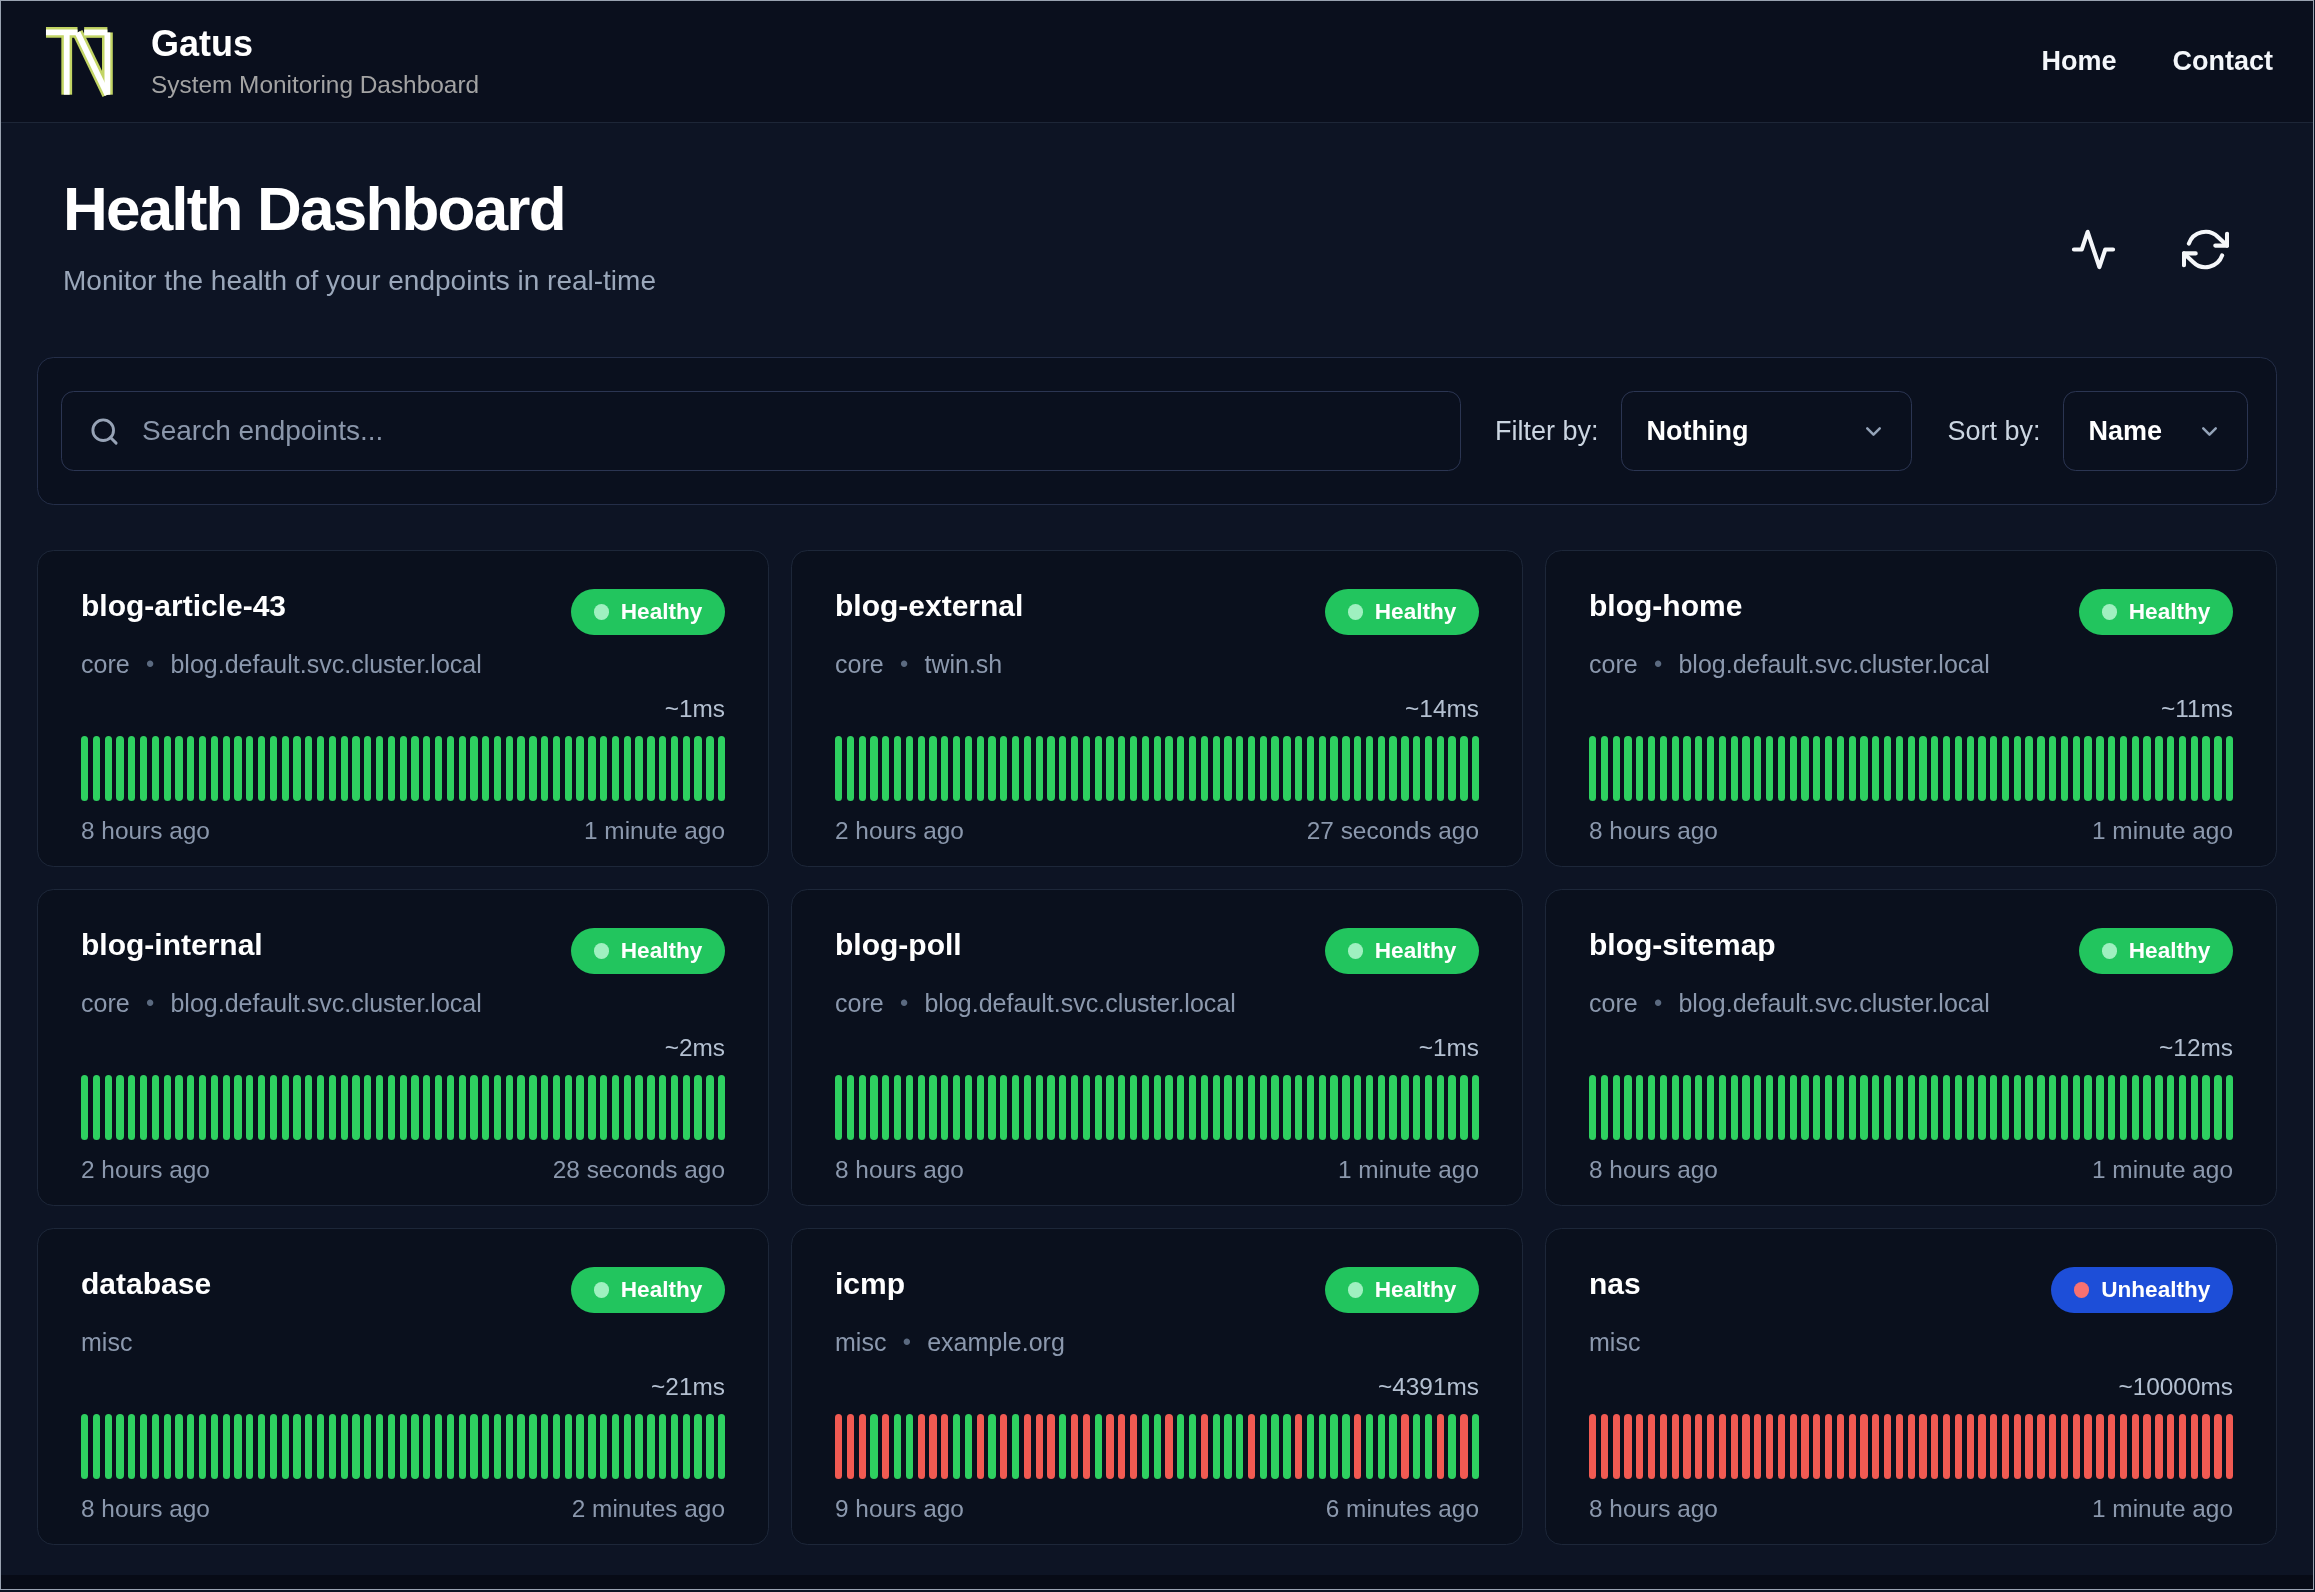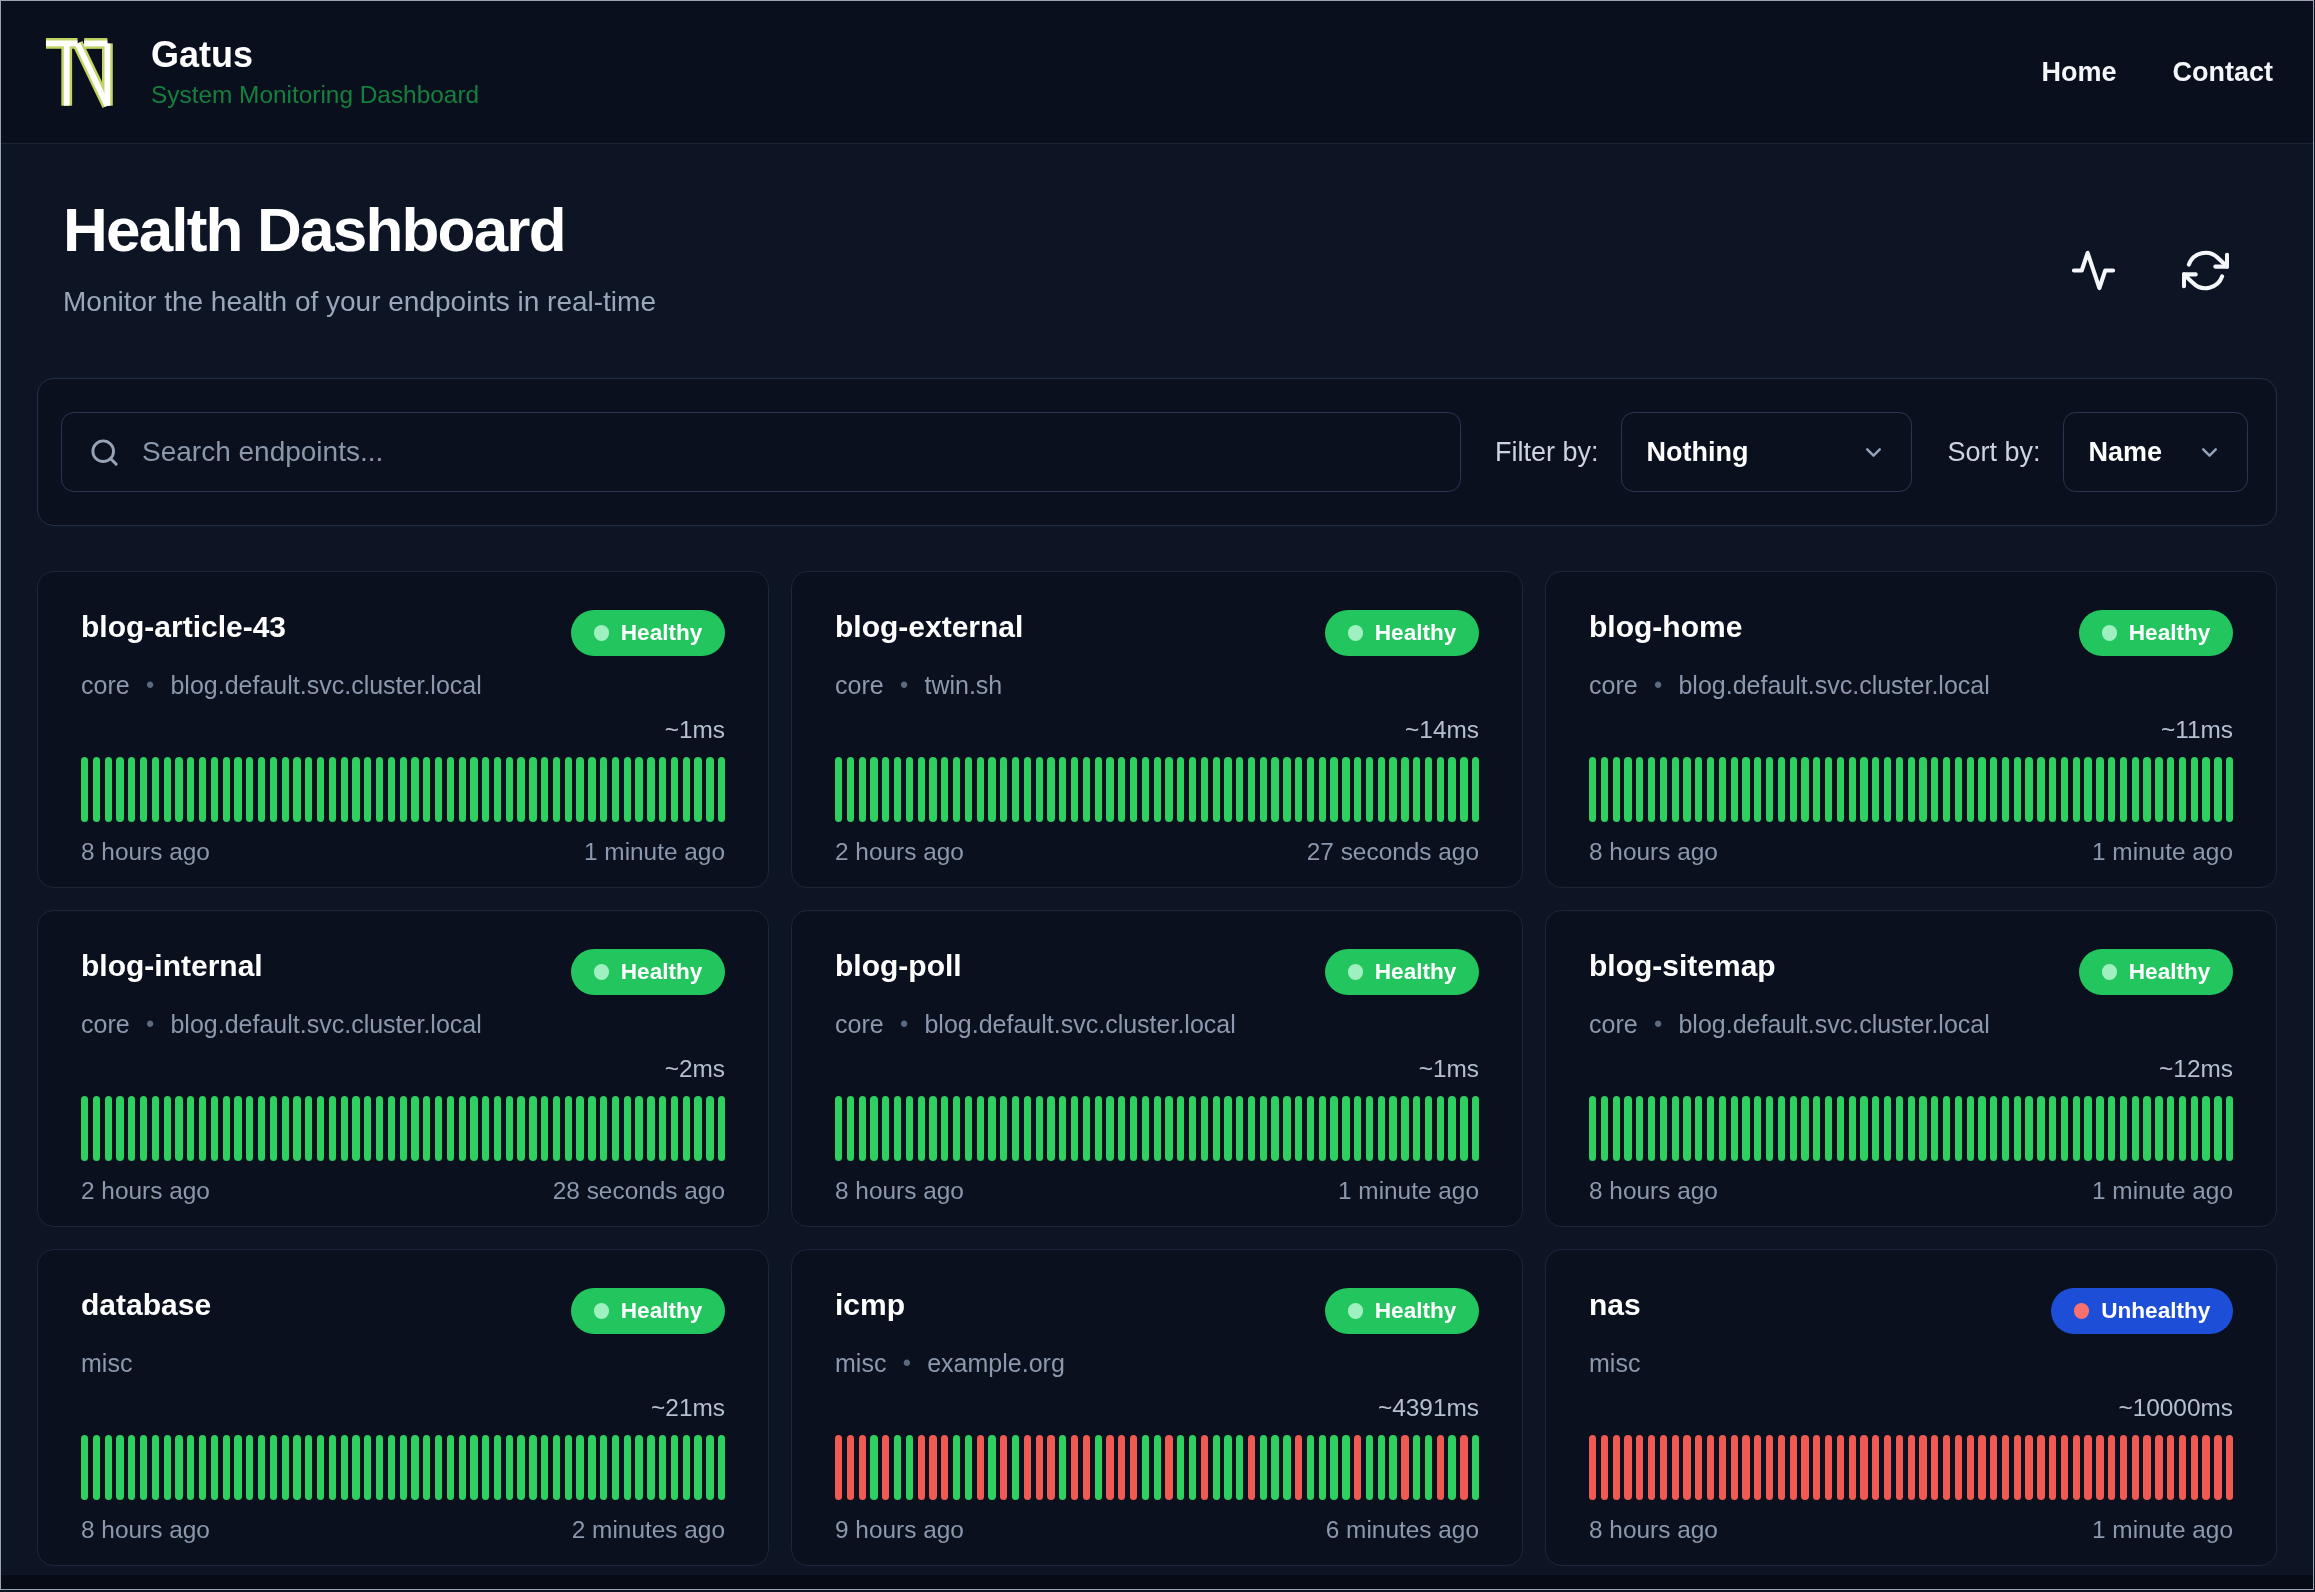--- a/index.html
+++ b/index.html
@@ -8,27 +8,27 @@
     border:1.8px solid #99a2b0;
     background:#0d1424;
     font-family:"Liberation Sans","DejaVu Sans",sans-serif;
     color:#eef2f8;
     position:relative;
     overflow:hidden;
     box-sizing:content-box;
   }
   
   .site-header{
-    height:143px;display:flex;align-items:center;
+    height:122px;display:flex;align-items:center;
     padding:0 40px;background:#0a0f1d;border-bottom:0.9px solid #1d2637;
     box-sizing:border-box;
   }
   .logo{width:83px;height:83px;margin-right:27px;flex:0 0 auto;}
   .brand-name{font-size:36px;font-weight:700;color:#ffffff;line-height:1.1;}
-  .brand-sub{font-size:24.4px;color:#15803d;margin-top:7.2px;}
+  .brand-sub{font-size:24.4px;color:#a3a3a3;margin-top:7.2px;}
   .top-nav{margin-left:auto;display:flex;gap:56px;}
   .top-nav a{color:#f4f6fa;font-size:27px;font-weight:600;text-decoration:none;cursor:pointer;}
   
   .page-head{padding:51px 62px 0;display:flex;justify-content:space-between;align-items:flex-start;}
   .page-title{margin:0;font-size:62px;font-weight:800;letter-spacing:-1.8px;color:#ffffff;line-height:69px;}
   .page-sub{margin-top:22px;font-size:28px;color:#9aa7ba;}
   .head-icons{display:flex;gap:65px;margin-top:52px;margin-right:22px;}
   .icon-btn{width:47px;height:47px;cursor:pointer;background:none;border:none;padding:0;}
   .icon-btn svg{width:47px;height:47px;stroke:#f5f7fa;fill:none;stroke-width:2.1;stroke-linecap:round;stroke-linejoin:round;}
   

